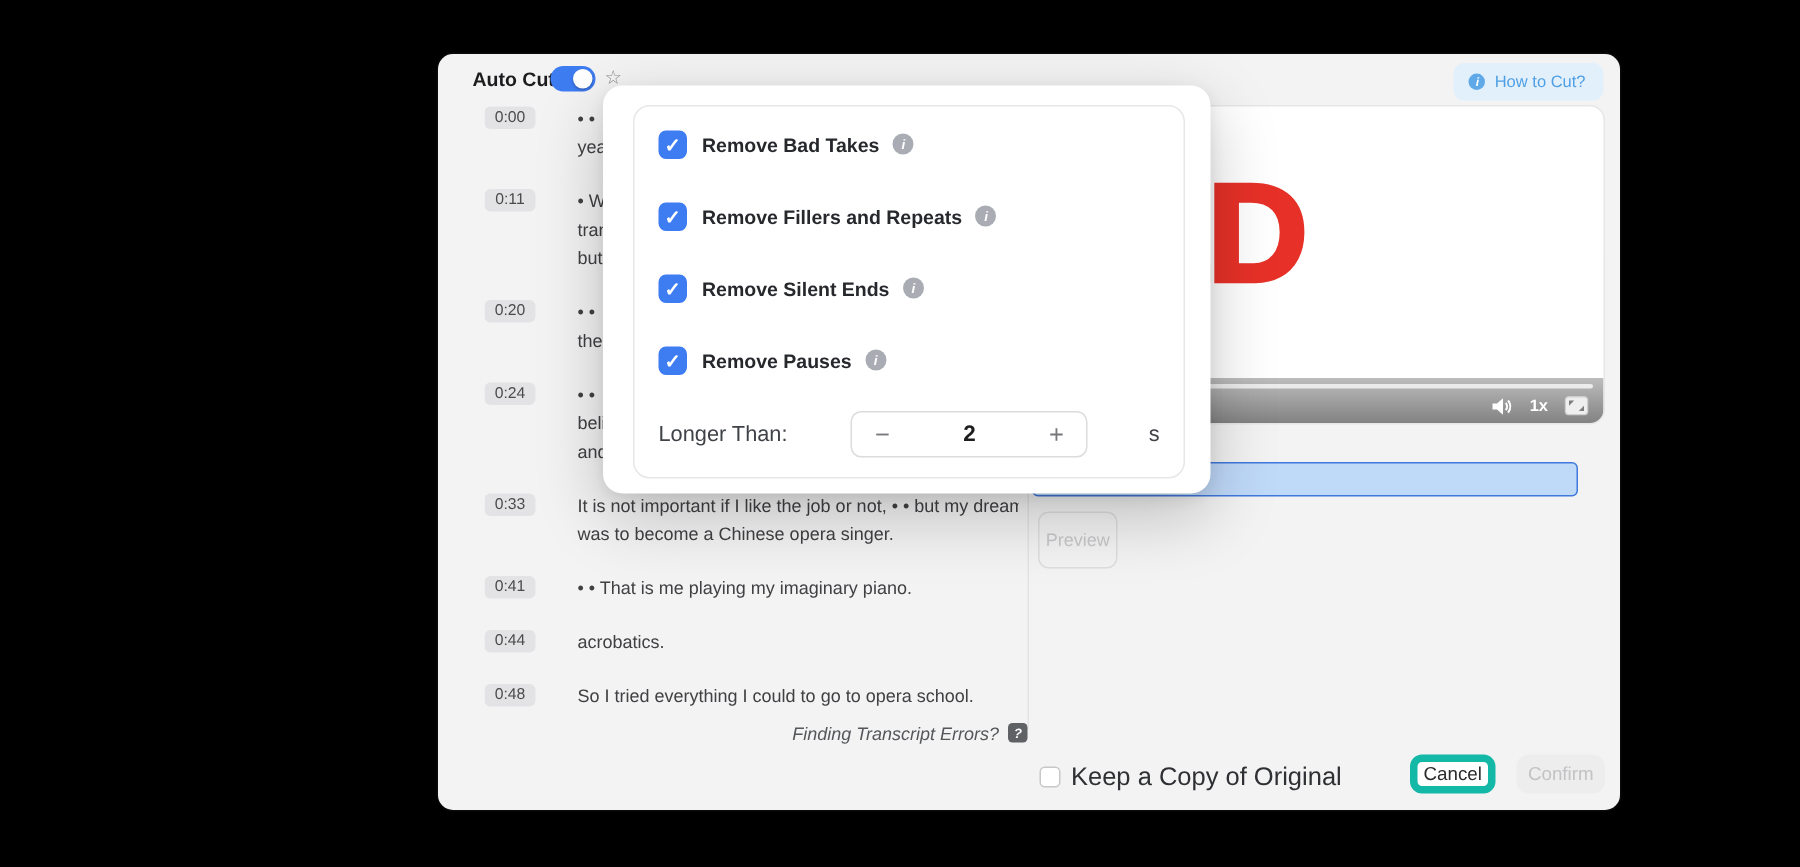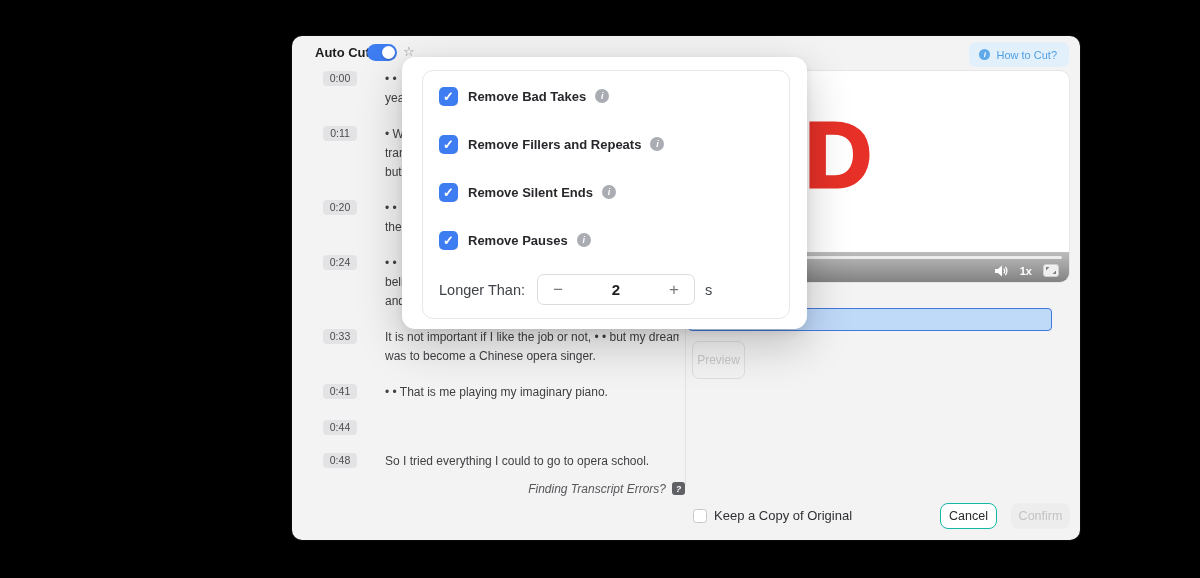--- a/index.html
+++ b/index.html
@@ -62,38 +62,38 @@
     border:1px solid #e7e7e9; border-radius:11px; padding:15px 16px 13px 16px; }
   .opt-list { display:flex; flex-direction:column; gap:28px; }
   .opt-row { display:flex; align-items:center; height:20px; }
   .checkbox { width:19px; height:19px; border-radius:5px; background:var(--accent,#3e7cf2);
     display:flex; align-items:center; justify-content:center; cursor:pointer; flex:0 0 19px; }
   .checkbox .check { color:#fff; font-size:13px; font-weight:bold; line-height:1; }
   .opt-label { margin-left:10px; font-size:13px; font-weight:600; color:#26282c; }
   .info-icon { margin-left:9px; width:14px; height:14px; border-radius:50%; background:#a9adb3;
     color:#fff; font-size:9px; font-weight:bold; font-style:italic;
     display:flex; align-items:center; justify-content:center; cursor:pointer; }
-  .longer-row { margin-top:24px; display:flex; align-items:center; }
+  .longer-row { margin-top:24px; display:flex; align-items:center;justify-content:space-between; }
   .longer-label { font-size:14.5px; color:#3f4247; }
   .stepper { margin-left:12px; width:158px; height:31px; border:1px solid #dcdcde; border-radius:7px;
     display:flex; align-items:center; background:#fff; }
   .step-btn { width:40px; border:none; background:none; font-size:17px; color:#77787c; cursor:pointer;
     line-height:29px; }
   .step-val { flex:1; text-align:center; font-size:15px; font-weight:600; color:#1e1e20; }
   .unit { margin-left:10px; font-size:14.5px; color:#3f4247; }
   
   .finding { position:absolute; right:395px; top:446px; display:flex; align-items:flex-start; gap:6px;font-style:italic; }
   .finding .txt { font-size:12px; color:#55575a; }
   .help-badge { width:13px; height:13px; border-radius:3px; background:#606164; color:#fff;
     font-size:9px; font-weight:bold; display:flex; align-items:center; justify-content:center; cursor:pointer; }
   .keep { position:absolute; left:401px; top:472px; display:flex; align-items:center; gap:7px; cursor:pointer; }
   .cb-empty { width:14px; height:14px; border:1px solid #c8c8ca; border-radius:3.5px; background:#fff; }
-  .keep .txt { font-size:13px; color:#2f3033; }
+  .keep .txt { font-size:17px; color:#2f3033; }
   .btn { position:absolute; top:467px; height:26px; border-radius:8px; font-size:12.5px; cursor:pointer; }
-  .btn-cancel { left:648px; width:57px; background:#fff; border:1px solid #14b8a6; color:#2a2a2c; }
+  .btn-cancel { left:648px; width:57px; background:#fff; border:5px solid #14b8a6; color:#2a2a2c; }
   .btn-confirm { left:719px; width:59px; background:#ededee; border:none; color:#c3c3c5; cursor:default; }
 </style>
 </head>
 <body>
 
 <div class="window">
 
   <div class="hdr-title">Auto Cut</div>
   <div class="toggle">
     <div class="knob"></div>
@@ -151,20 +151,21 @@
   <div class="t-row">
     <span class="t-time">0:41</span>
     <div class="t-lines">
           <div>• • That is me playing my imaginary piano.</div>
         </div>
   </div>
 
   <div class="t-row">
     <span class="t-time">0:44</span>
     <div class="t-lines">
+          <div>acrobatics.</div>
         </div>
   </div>
 
   <div class="t-row">
     <span class="t-time">0:48</span>
     <div class="t-lines">
           <div>So I tried everything I could to go to opera school.</div>
         </div>
   </div>
 </div>

